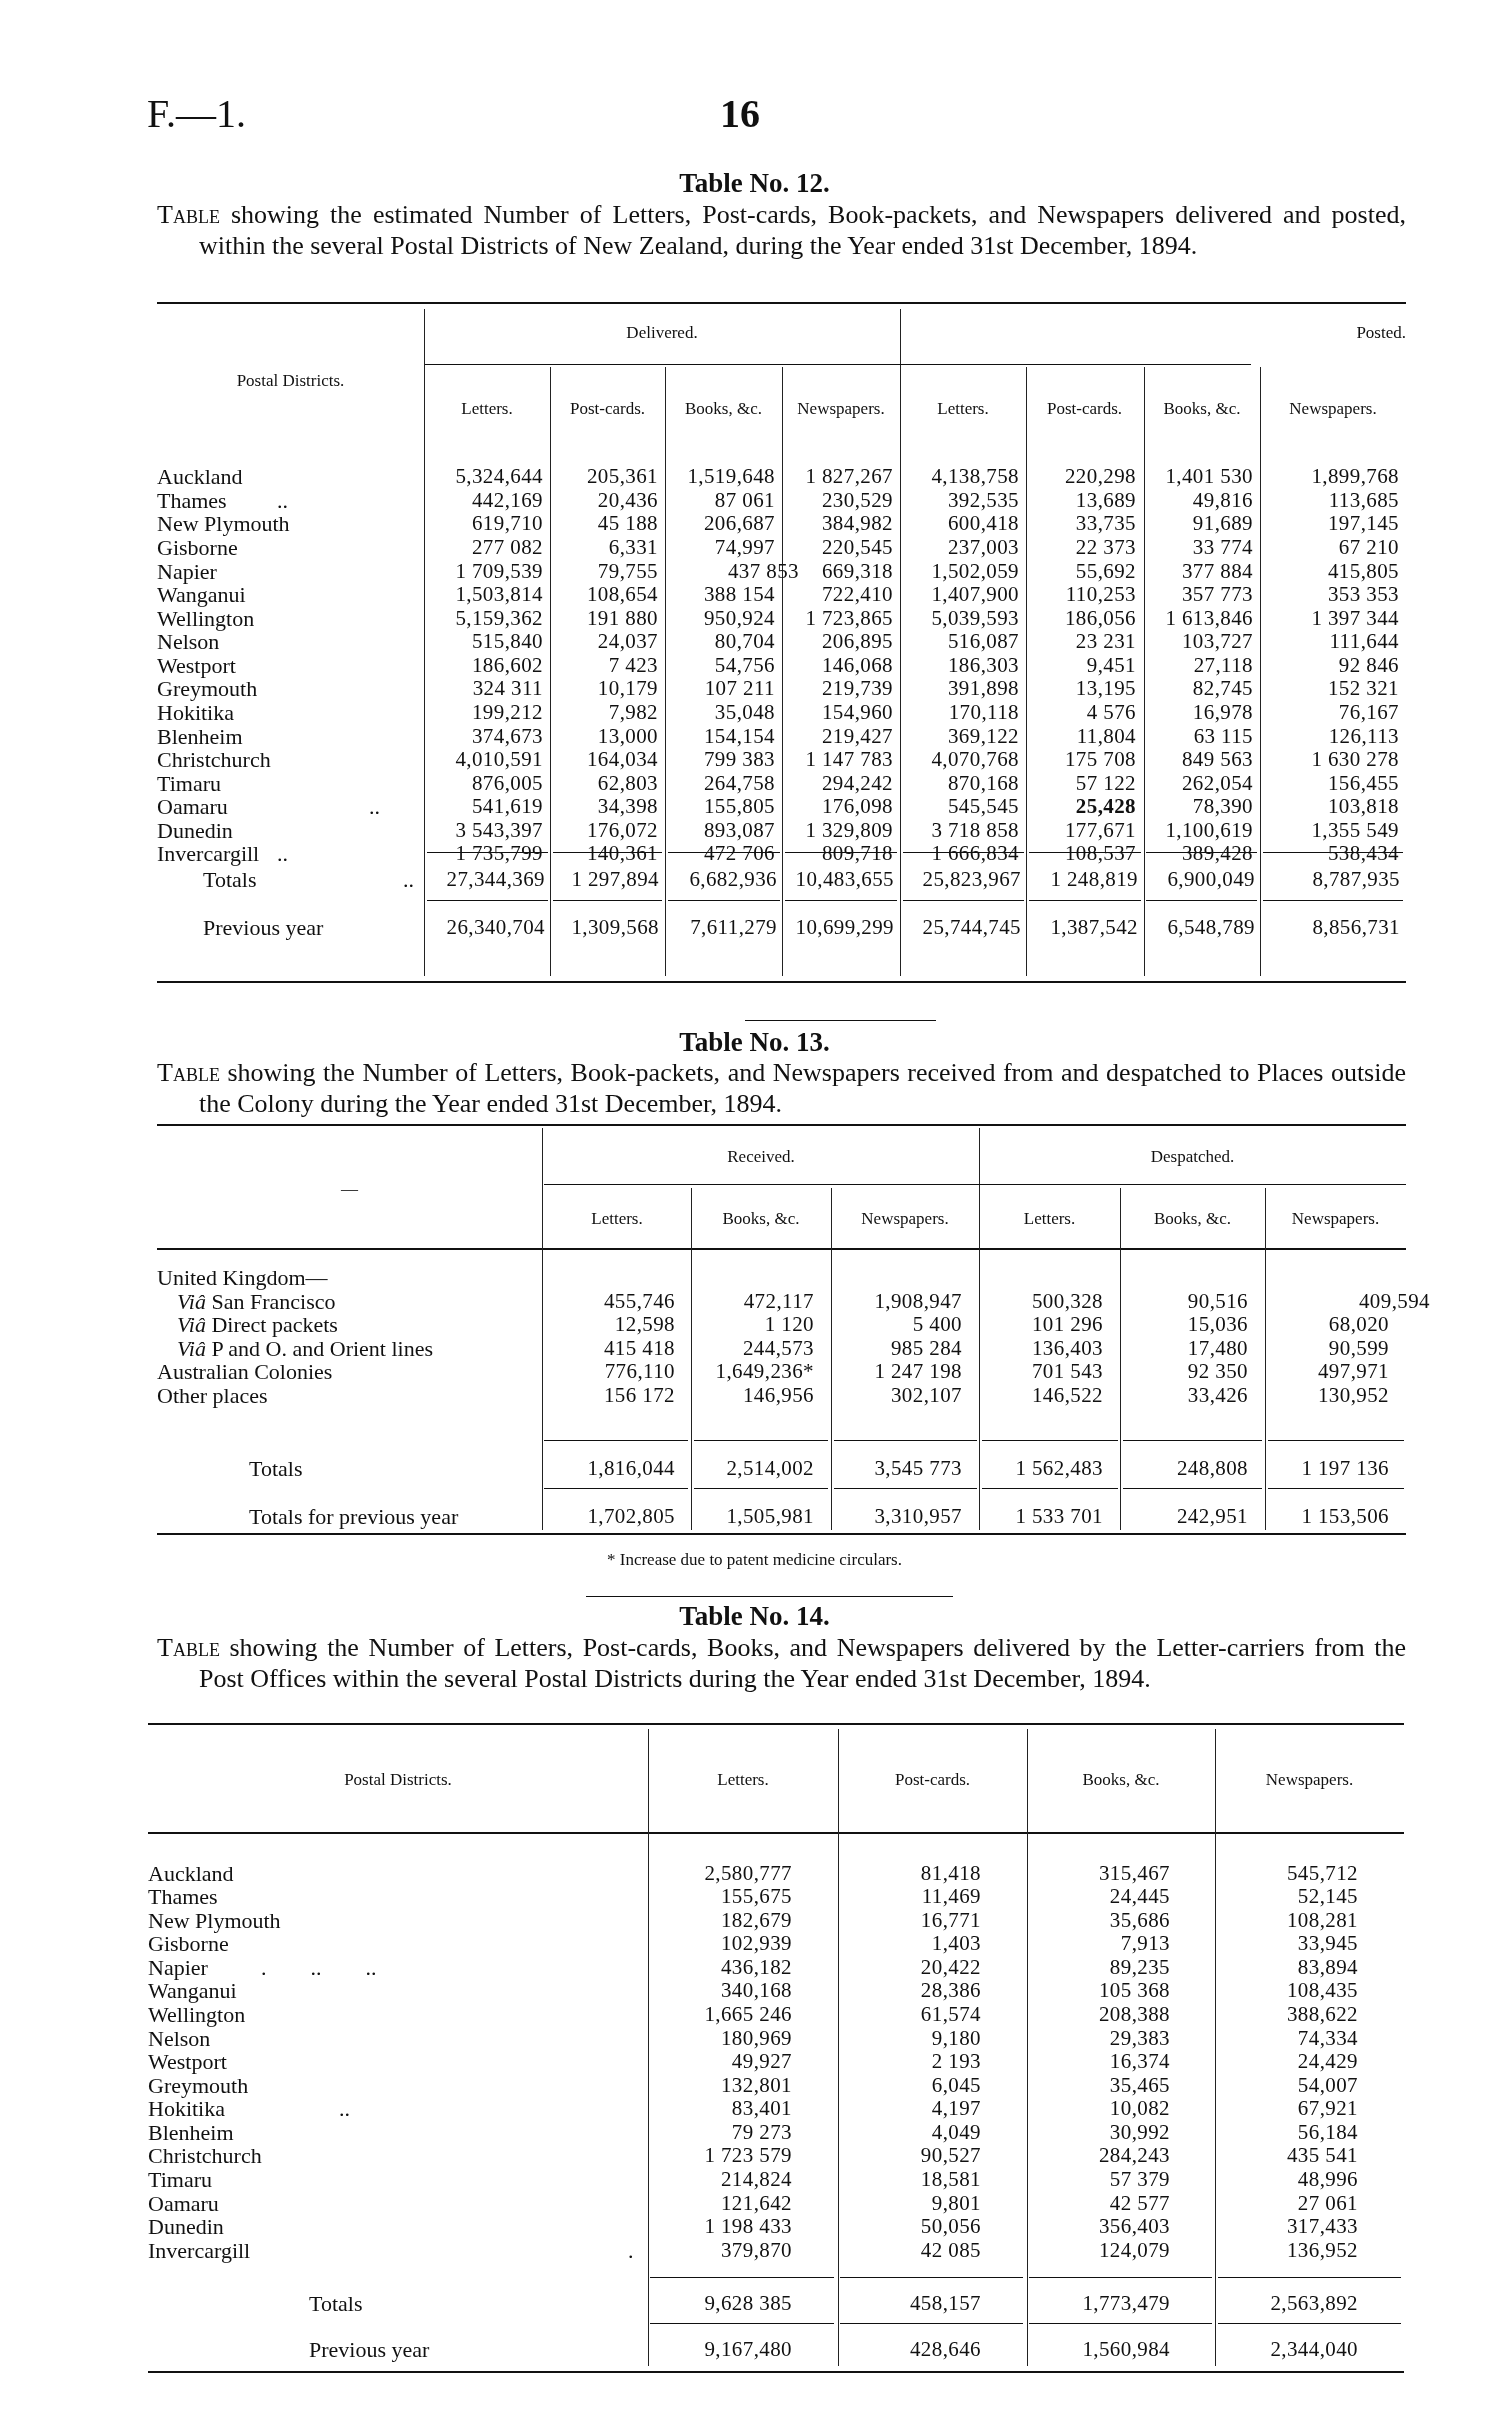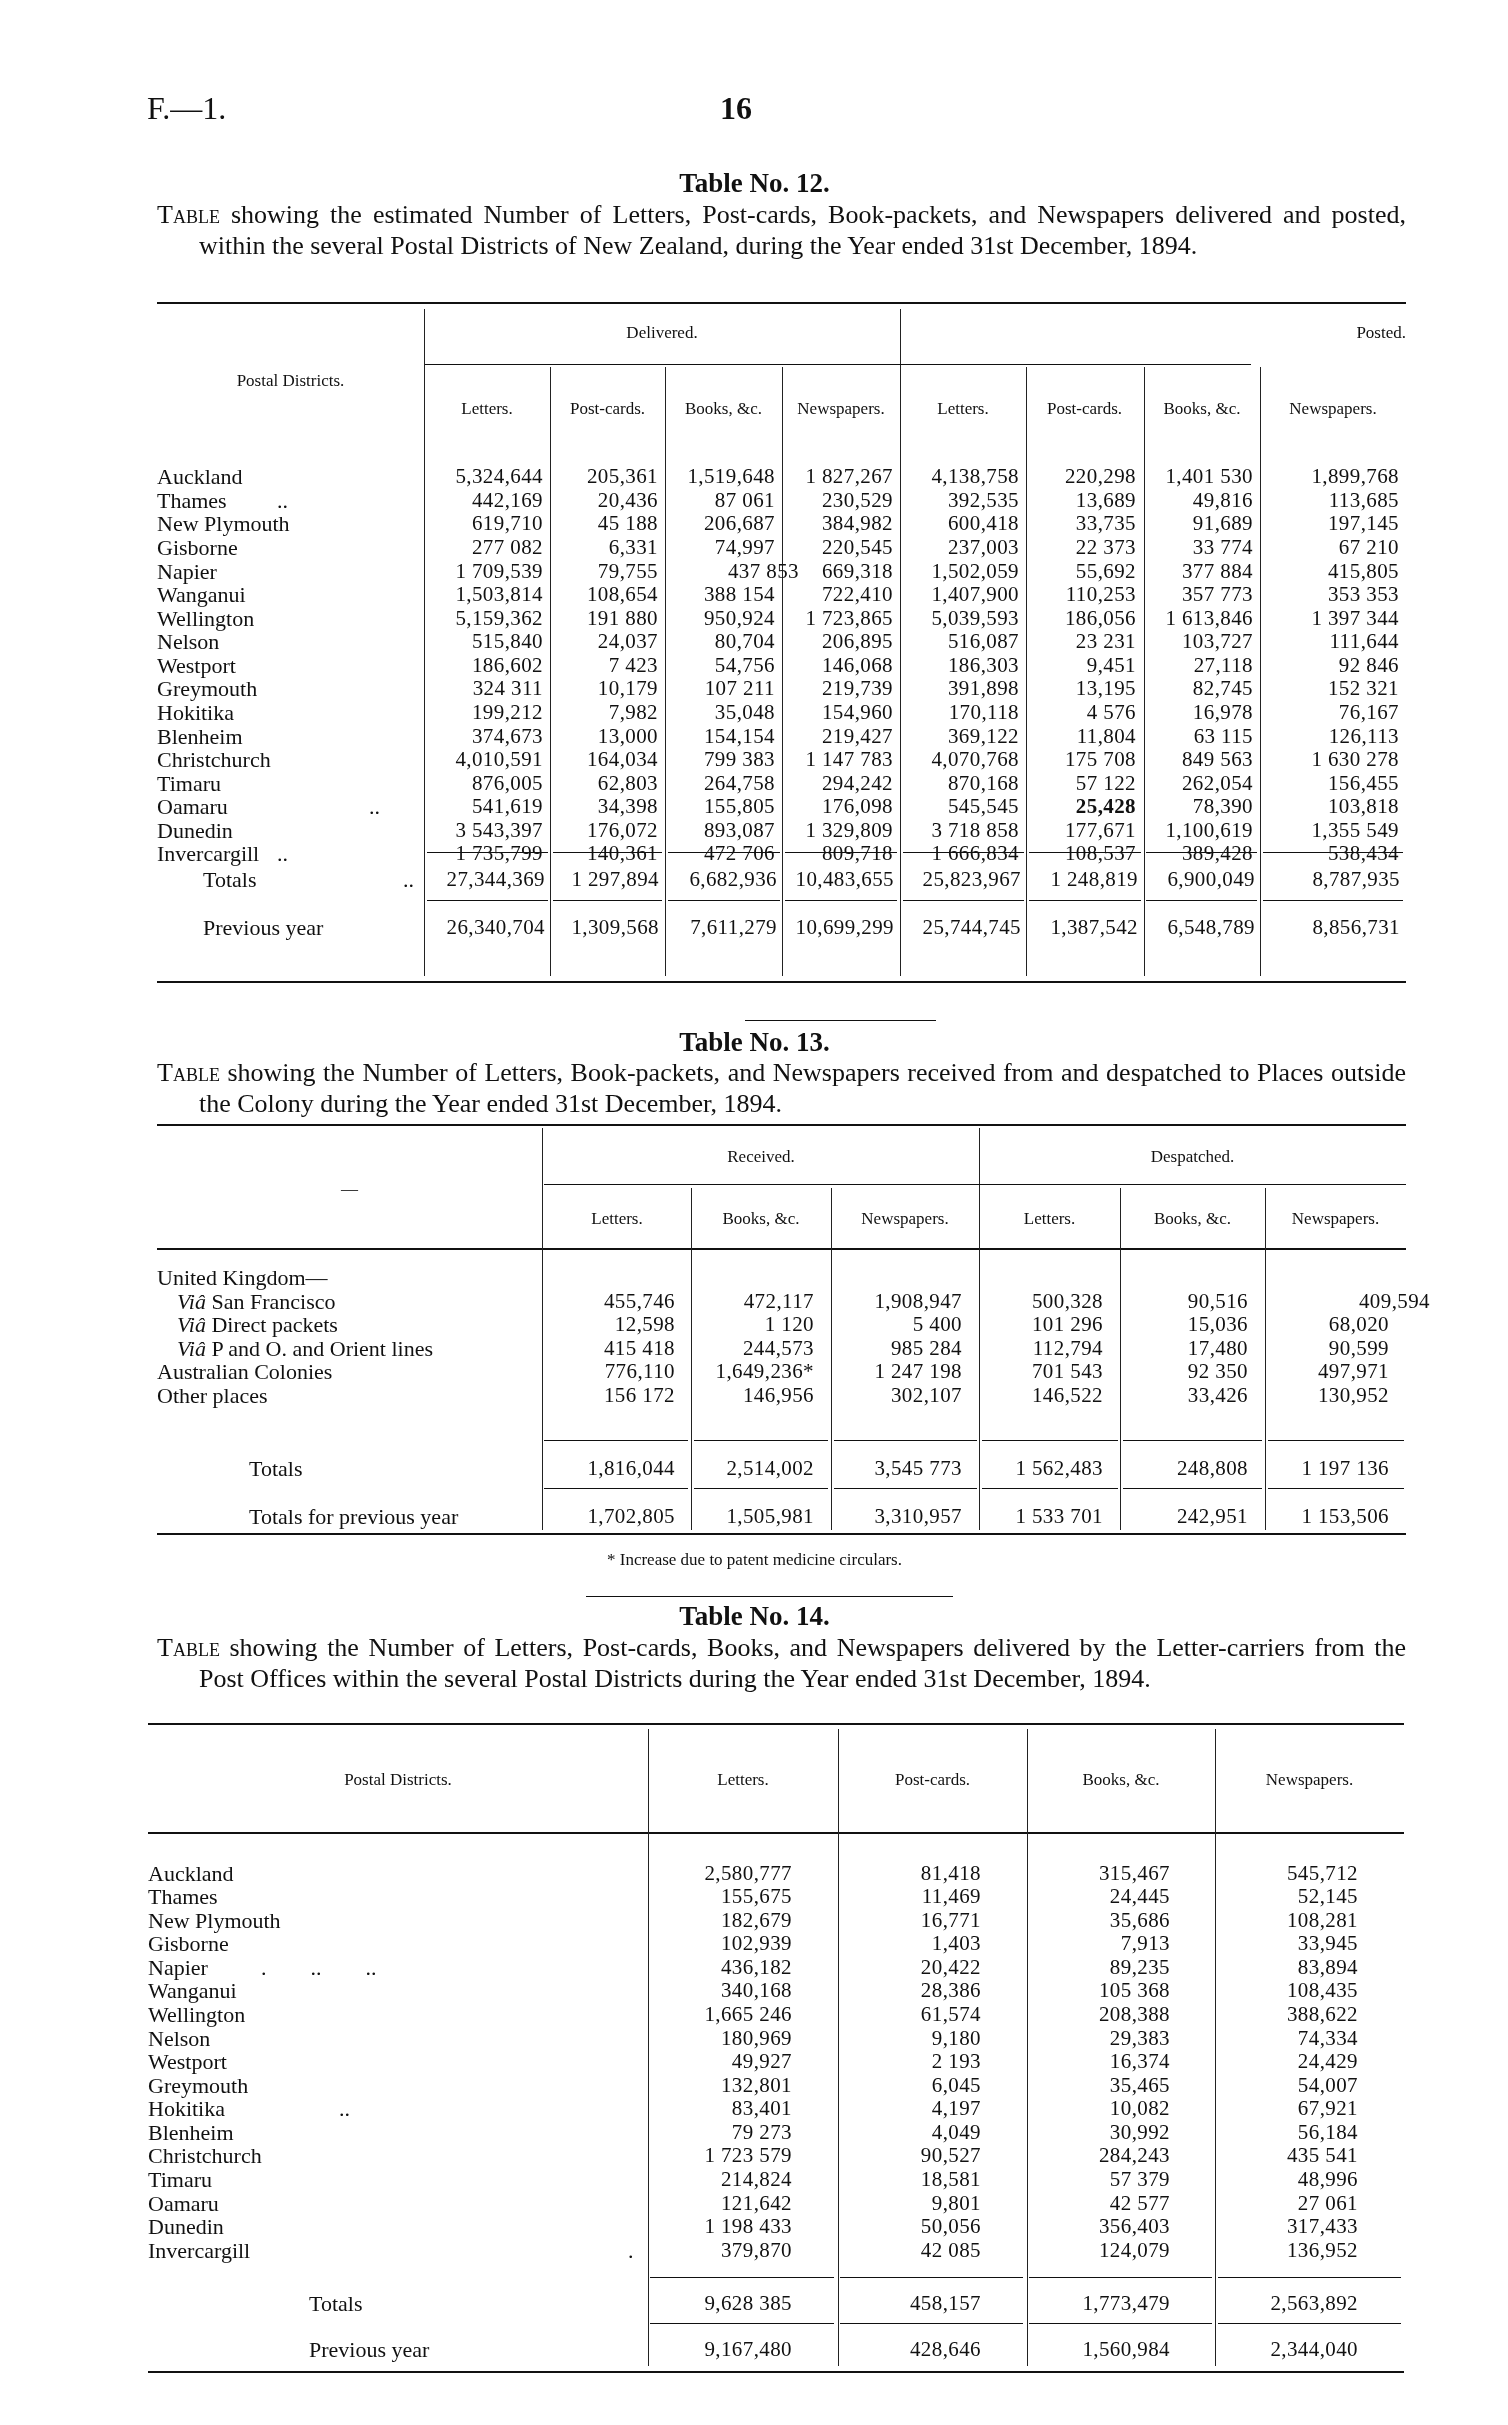--- a/index.html
+++ b/index.html
@@ -1,19 +1,19 @@
 <!DOCTYPE html>
 <html style="font-size:11.3px"><head>
 <meta charset="utf-8">
 <style>
   html, body { margin:0; padding:0; background:#ffffff; }
   body { width:1509px; height:2426px; position:relative; overflow:hidden;
          font-family:"Liberation Serif","DejaVu Serif",serif; color:#111; }
   .abs { position:absolute; }
-  .pagehead { top:90px; font-size:32px; }
+  .pagehead { top:90px; font-size:40px; }
   .pagehead.left { left:147px; }
   .pagehead.center { left:720px; font-weight:bold; }
   .tabletitle { left:0; width:1509px; text-align:center; font-weight:bold; font-size:27px; }
   .desc { left:157px; width:1249px; font-size:26px; line-height:31px; text-align:justify; }
   .desc .lead { font-variant:small-caps; }
   .desc .rest { display:block; padding-left:42px; text-indent:-42px; }
   .rule { background:#111; height:2.1px; }
   .thin { background:#111; height:1.4px; }
   .vline { background:#222; width:1.4px; }
   .hdr { font-size:17px; text-align:center; }
@@ -285,21 +285,21 @@
     <div class="abs cell" style="left:385px;top:188px;width:133px;">12,598</div>
     <div class="abs cell" style="left:534px;top:188px;width:123px;">1 120</div>
     <div class="abs cell" style="left:674px;top:188px;width:131px;">5 400</div>
     <div class="abs cell" style="left:822px;top:188px;width:124px;">101 296</div>
     <div class="abs cell" style="left:963px;top:188px;width:128px;">15,036</div>
     <div class="abs cell" style="left:1108px;top:188px;width:124px;">68,020</div>
     <div class="abs label" style="left:20px;top:212px;"><span class="it">Viâ </span><span>P and O. and Orient lines</span></div>
     <div class="abs cell" style="left:385px;top:212px;width:133px;">415 418</div>
     <div class="abs cell" style="left:534px;top:212px;width:123px;">244,573</div>
     <div class="abs cell" style="left:674px;top:212px;width:131px;">985 284</div>
-    <div class="abs cell" style="left:822px;top:212px;width:124px;">112,794</div>
+    <div class="abs cell" style="left:822px;top:212px;width:124px;">136,403</div>
     <div class="abs cell" style="left:963px;top:212px;width:128px;">17,480</div>
     <div class="abs cell" style="left:1108px;top:212px;width:124px;">90,599</div>
     <div class="abs label" style="left:0px;top:235px;"><span>Australian Colonies</span></div>
     <div class="abs cell" style="left:385px;top:235px;width:133px;">776,110</div>
     <div class="abs cell" style="left:534px;top:235px;width:123px;">1,649,236*</div>
     <div class="abs cell" style="left:674px;top:235px;width:131px;">1 247 198</div>
     <div class="abs cell" style="left:822px;top:235px;width:124px;">701 543</div>
     <div class="abs cell" style="left:963px;top:235px;width:128px;">92 350</div>
     <div class="abs cell" style="left:1108px;top:235px;width:124px;">497,971</div>
     <div class="abs label" style="left:0px;top:259px;"><span>Other places</span></div>

